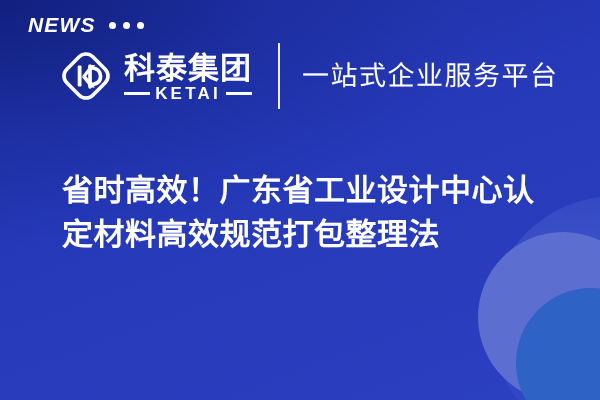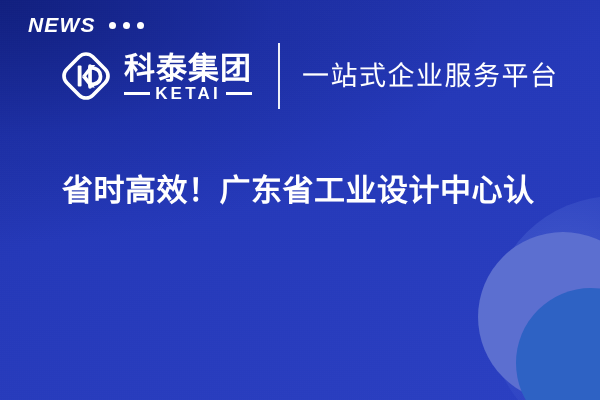--- a/index.html
+++ b/index.html
@@ -265,15 +265,16 @@
 
     <span class="divider"></span>
 
     <div class="tagline">
       <span class="tagline-main">一站式企业服务平台</span>
     </div>
   </div>
 
   <div class="headline">
     <div class="headline-line">省时高效！广东省工业设计中心认</div>
+    <div class="headline-line">定材料高效规范打包整理法</div>
   </div>
 
 </div>
 
 </body></html>

